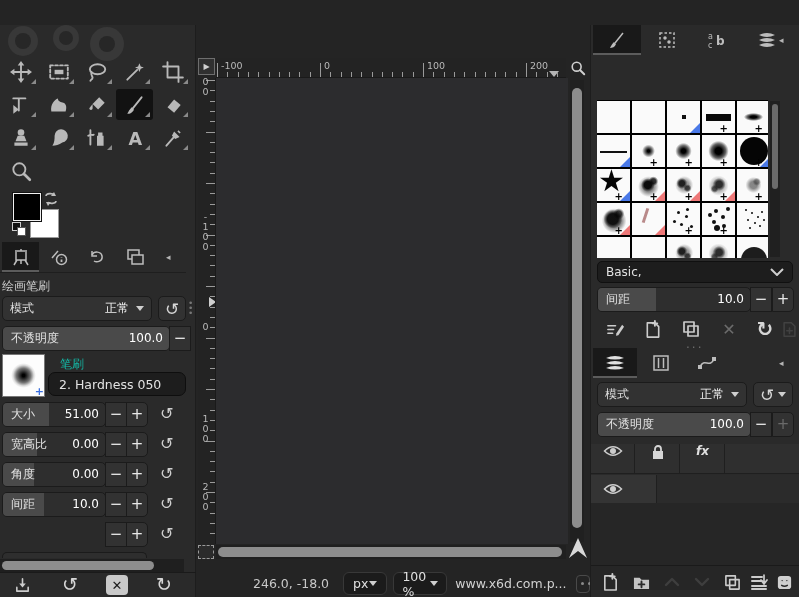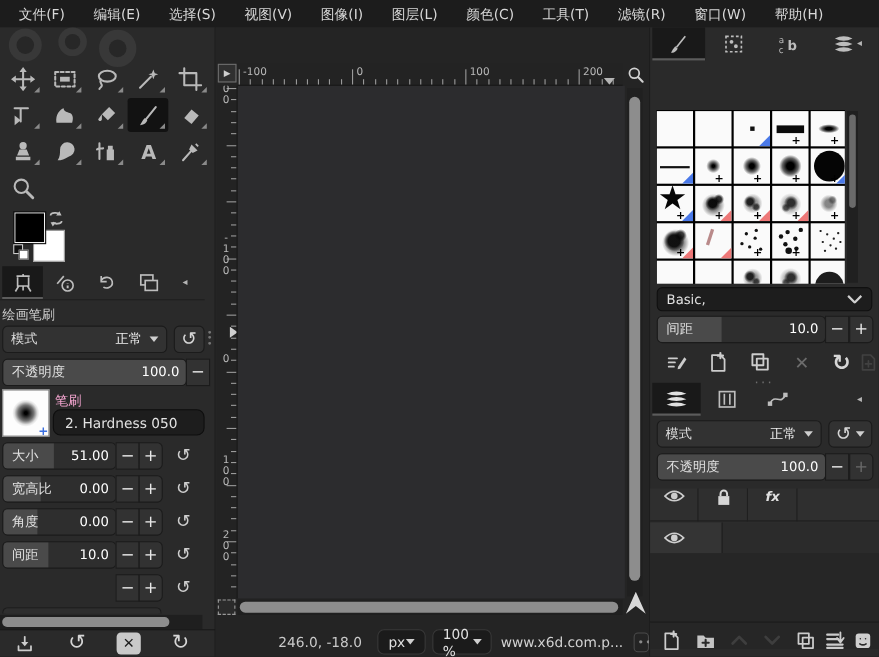--- a/index.html
+++ b/index.html
@@ -159,33 +159,20 @@
   .hdr-cell { position:absolute; top:0; height:30px; border-right:1px solid #1f1f1f; display:flex; align-items:flex-start; justify-content:center; }
   .hdr-cell svg { stroke:#cccccc; fill:none; stroke-width:1.5; }
 
   .eye svg { stroke:#cfcfcf; fill:none; stroke-width:1.5; }
 </style>
 </head>
 <body>
 
 <div id="app">
 
-  <div id="menubar" class="abs">
-      <div class="menu-item">文件(F)</div>
-      <div class="menu-item">编辑(E)</div>
-      <div class="menu-item">选择(S)</div>
-      <div class="menu-item">视图(V)</div>
-      <div class="menu-item">图像(I)</div>
-      <div class="menu-item">图层(L)</div>
-      <div class="menu-item">颜色(C)</div>
-      <div class="menu-item">工具(T)</div>
-      <div class="menu-item">滤镜(R)</div>
-      <div class="menu-item">窗口(W)</div>
-      <div class="menu-item">帮助(H)</div>
-    </div>
 
   <div id="left-panel" class="abs">
 
     <div>
       <div class="wilber-ring" style="left:8px;top:1px;width:30px;height:30px"></div>
       <div class="wilber-hole" style="left:15px;top:8px;width:16px;height:16px"></div>
       <div class="wilber-ring" style="left:53px;top:0px;width:26px;height:26px"></div>
       <div class="wilber-hole" style="left:59px;top:6px;width:14px;height:14px"></div>
       <div class="wilber-ring" style="left:90px;top:2px;width:34px;height:34px"></div>
       <div class="wilber-hole" style="left:99px;top:11px;width:16px;height:16px"></div>
@@ -354,21 +341,21 @@
           <div class="spin-fill" style="width:100%"></div>
         <span class="spin-lbl">不透明度</span>
         <span class="spin-val">100.0</span>
       </div>
       <div class="spin-btn minus" style="left:167px">−</div>
     </div>
 
     <div id="brush-thumb" class="abs">
         <span class="bplus">+</span>
       </div>
-    <div class="abs" style="left:50px;top:331px;color:#f9a8d4">笔刷</div>
+    <div class="abs" style="left:60px;top:331px;color:#14b8a6">笔刷</div>
     <div id="brush-name-btn" class="abs">
         <span>2. Hardness 050</span>
       </div>
 
     <div class="spinrow slider-row" style="left:2px;top:377px;width:190px">
       <div class="spin-box" style="width:104px">
           <div class="spin-fill" style="width: 45%;"></div>
         <span class="spin-lbl">大小</span>
         <span class="spin-val">51.00</span>
         </div>

